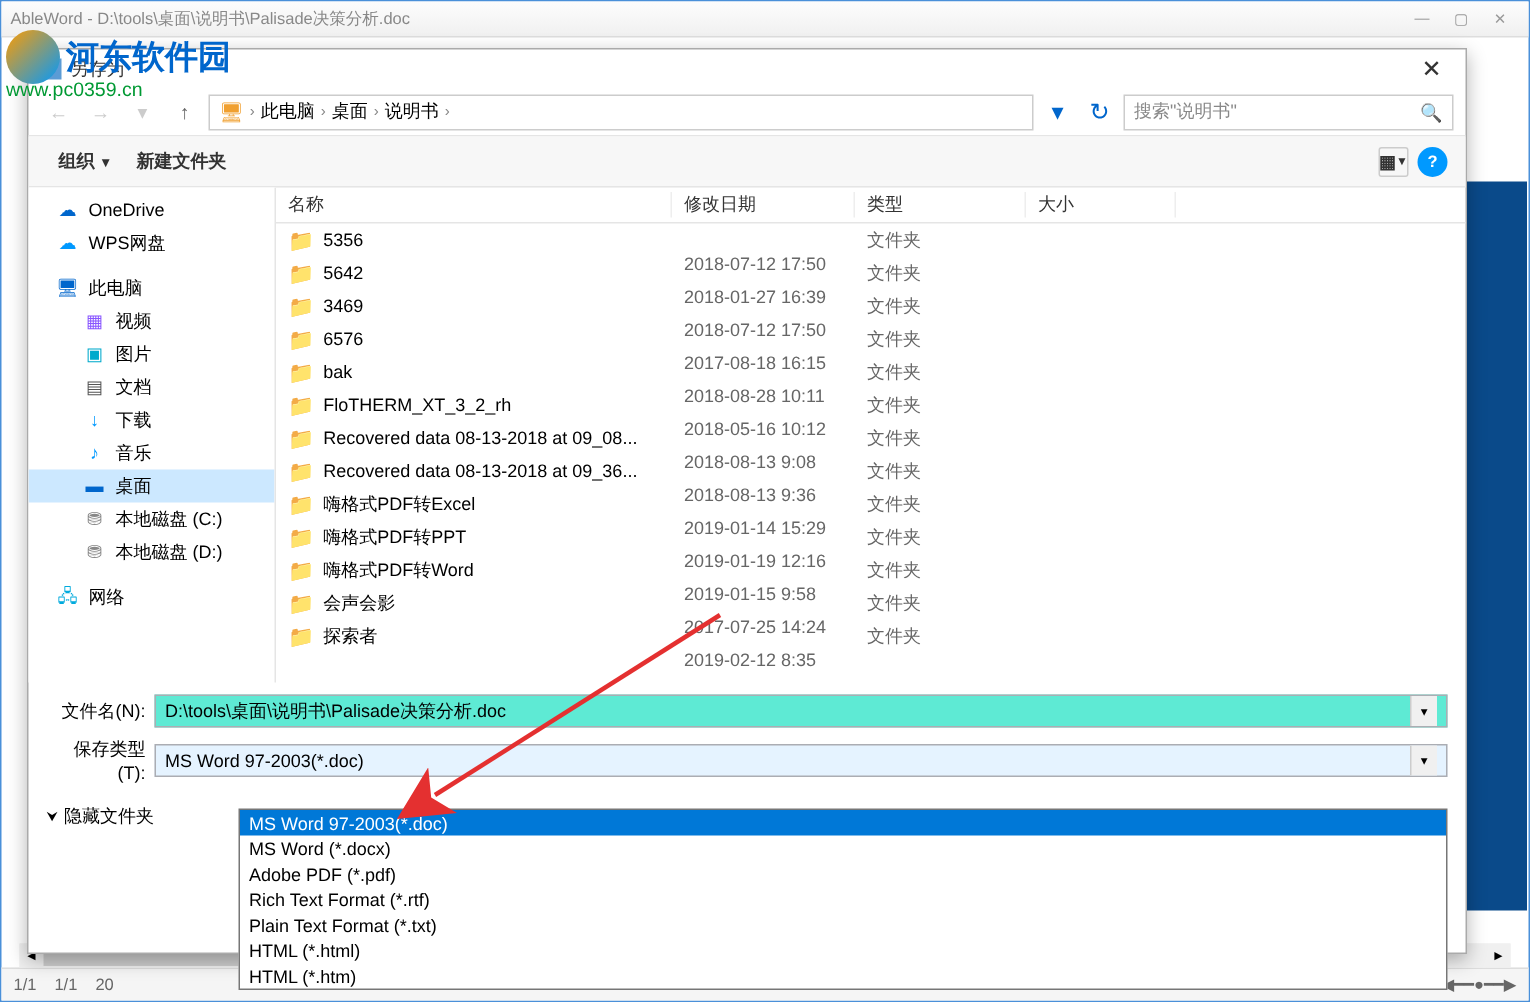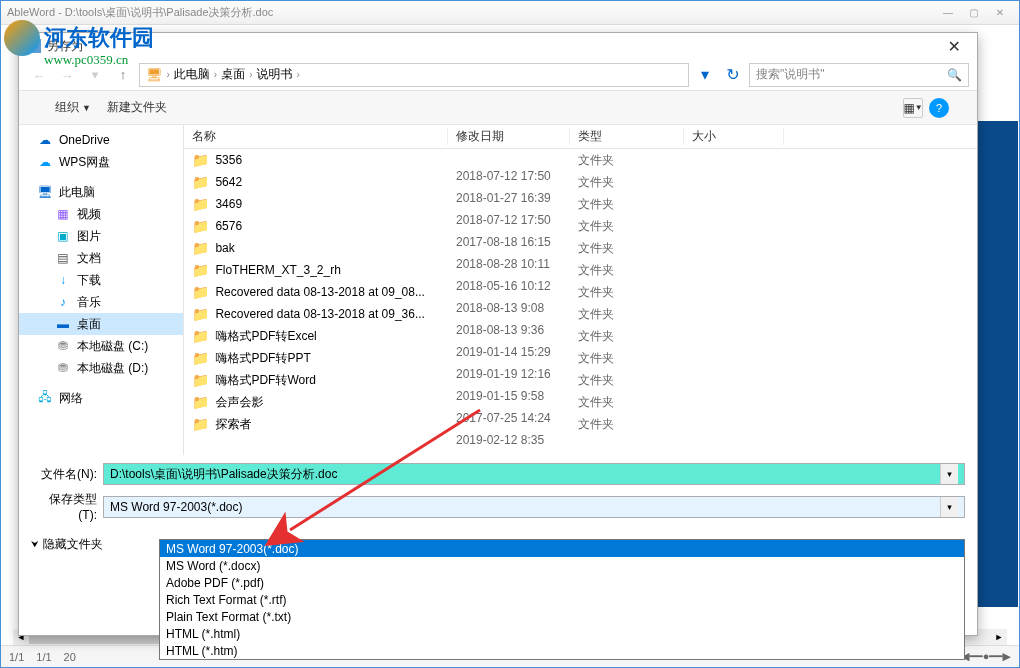--- a/index.html
+++ b/index.html
@@ -7,38 +7,38 @@
     
     .outer-window { position: absolute; top: 0; left: 0; width: 1020px; height: 668px; background: #fff; border: 1px solid #4a90d9; }
     .outer-titlebar { height: 24px; background: linear-gradient(#fdfdfd, #f0f0f0); display: flex; align-items: center; padding: 0 6px; font-size: 11px; color: #888; border-bottom: 1px solid #ddd; }
     .outer-titlebar .controls { margin-left: auto; display: flex; gap: 0; }
     .outer-titlebar .controls span { width: 26px; height: 18px; display: flex; align-items: center; justify-content: center; color: #999; cursor: pointer; font-size: 10px; }
     
     .watermark { position: absolute; top: 20px; left: 4px; z-index: 100; pointer-events: none; }
     .watermark .logo { display: flex; align-items: center; }
     .watermark .logo-icon { width: 36px; height: 36px; background: linear-gradient(135deg, #ff9c00, #0099ff); border-radius: 50%; position: relative; }
     .watermark .text1 { font-size: 22px; font-weight: bold; color: #0066cc; margin-left: 4px; }
-    .watermark .text2 { font-size: 13px; color: #009933; margin-left: 40px; margin-top: -4px; font-family: Liberation Serif, serif; }
+    .watermark .text2 { font-size: 13px; color: #009933; margin-top: -4px; }
     
     .dialog { position: absolute; top: 32px; left: 18px; width: 960px; height: 604px; background: #fff; border: 1px solid #aaa; box-shadow: 0 4px 12px rgba(0,0,0,0.3); z-index: 50; }
     .dialog-titlebar { height: 26px; display: flex; align-items: center; padding: 12px 8px; font-size: 12px; color: #333; }
     .dialog-titlebar .close { margin-left: auto; font-size: 16px; cursor: pointer; padding: 0 8px; }
     
     .nav-row { height: 32px; display: flex; align-items: center; padding: 0 8px; gap: 4px; border-bottom: 1px solid #e5e5e5; }
     .nav-btn { width: 24px; height: 24px; display: flex; align-items: center; justify-content: center; color: #666; cursor: pointer; font-size: 13px; }
     .nav-btn.disabled { color: #ccc; }
     .addr-bar { flex: 1; height: 24px; border: 1px solid #ccc; background: #fff; display: flex; align-items: center; padding: 0 6px; font-size: 12px; gap: 4px; }
     .addr-bar .crumb { cursor: pointer; }
     .addr-bar .sep { color: #888; font-size: 10px; }
     .addr-bar .folder-ico { color: #f0a030; font-size: 13px; }
     .search-box { width: 220px; height: 24px; border: 1px solid #ccc; background: #fff; display: flex; align-items: center; padding: 0 6px; font-size: 12px; color: #888; }
     .search-box .mag { margin-left: auto; color: #666; }
     .refresh-btn { width: 24px; height: 24px; display: flex; align-items: center; justify-content: center; color: #0066cc; cursor: pointer; }
     
-    .toolbar { height: 34px; background: #f7f7f7; border-bottom: 1px solid #e5e5e5; display: flex; align-items: center; padding: 0 28px; font-size: 12px; color: #333; }
+    .toolbar { height: 34px; background: #f7f7f7; border-bottom: 1px solid #e5e5e5; display: flex; align-items: center; padding: 0 12px; font-size: 12px; color: #333; font-weight: bold; }
     .toolbar .tb-btn { padding: 4px 8px; cursor: pointer; display: flex; align-items: center; gap: 3px; }
     .toolbar .right { margin-left: auto; display: flex; align-items: center; gap: 6px; }
     .toolbar .view-ico, .toolbar .help-ico { width: 20px; height: 20px; display: flex; align-items: center; justify-content: center; border: 1px solid #ccc; border-radius: 2px; cursor: pointer; }
     .toolbar .help-ico { background: #0099ff; color: #fff; border-radius: 50%; border: none; font-size: 11px; }
     
     .body { display: flex; height: 330px; }
     .sidebar { width: 165px; background: #fff; border-right: 1px solid #e5e5e5; overflow-y: auto; padding: 4px 0; font-size: 12px; }
     .sb-item { height: 22px; display: flex; align-items: center; padding: 0 8px 0 18px; cursor: pointer; gap: 6px; }
     .sb-item.sub { padding-left: 36px; }
     .sb-item.sel { background: #cce8ff; }

